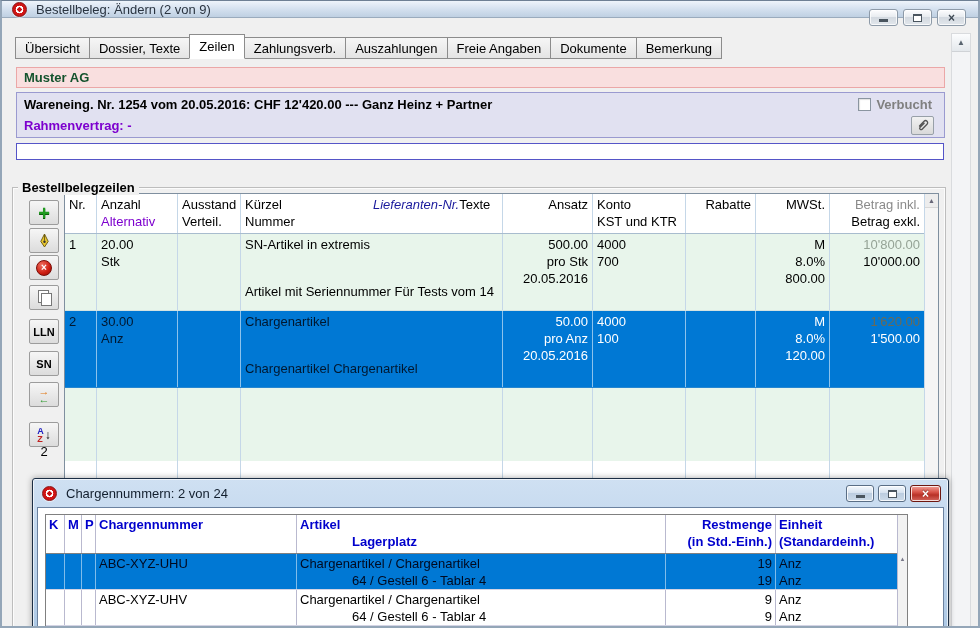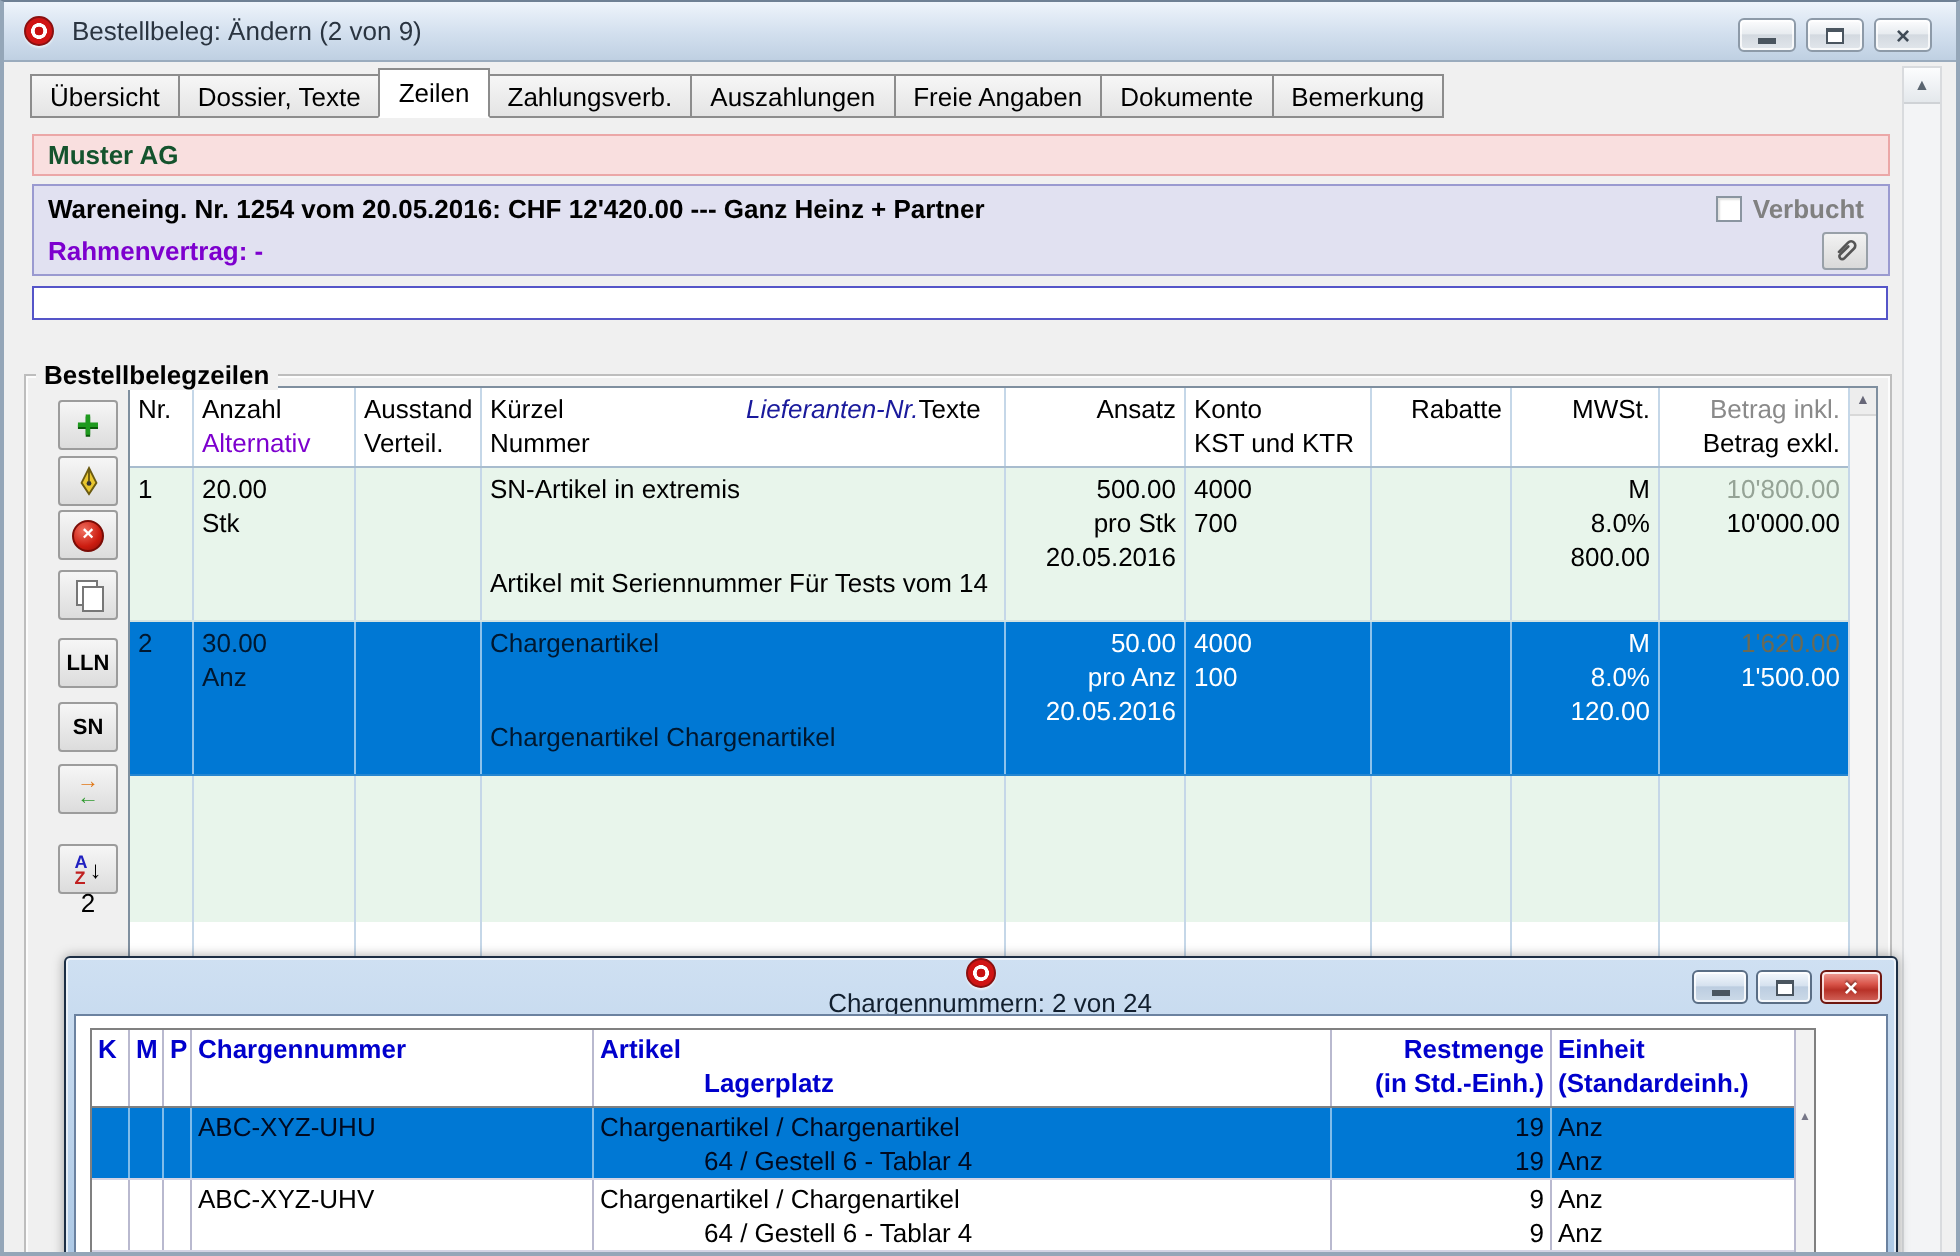--- a/index.html
+++ b/index.html
@@ -6,21 +6,21 @@
   html,body { background:#555; }
   body { font-family:"Liberation Sans", "DejaVu Sans", sans-serif; }
   #screen {
     position:relative; width:980px; height:628px; margin:0 auto;
     background:#f0f0f0; overflow:hidden;
     border:2px solid #94a6b8; border-top:1px solid #6e8094;
     font-size:13px; color:#000;
   }
   
   .titlebar {
-    position:absolute; left:0; top:0; width:100%; height:30px;
+    position:absolute; left:0; top:0; width:100%; height:17px;
     background:linear-gradient(#eef4fb, #d2dfee 55%, #bfd0e2);
     border-bottom:1px solid #9aabbd;
     display:flex; align-items:center; padding:0 10px;
   }
   .donut {
     width:15px; height:15px; border-radius:50%; flex:0 0 auto;
     background:radial-gradient(circle at 50% 50%, #c81010 0 23%, #ffffff 25% 42%, #d01414 44% 100%);
     border:1px solid #8a1010; box-shadow:0 1px 1px rgba(255,255,255,.6);
   }
   .titletext { margin-left:9px; color:#2a3440; }
@@ -144,21 +144,21 @@
     background:#f5f5f5; border-left:1px solid #c5d7e8;
   }
   .tscroll .up { height:14px; background:#ededed; border-bottom:1px solid #d8d8d8; text-align:center; font-size:7px; line-height:13px; color:#667; }
   
   .child {
     position:absolute; left:30px; top:477px; width:917px; height:170px;
     border:1px solid #1c2e44; border-radius:3px;
     background:linear-gradient(#cfe0f2,#a9c6e4);
     box-shadow:inset 0 0 0 1px rgba(255,255,255,.65), 0 0 6px rgba(0,0,0,.35);
   }
-  .ctitle { position:relative; height:28px; display:flex; align-items:center; padding:0 9px;flex-direction:column; }
+  .ctitle { position:relative; height:28px; display:flex; align-items:center; padding:0 9px; }
   .ctitle .titletext { color:#121f2e; }
   .cbtns { position:absolute; right:7px; top:6px; display:flex; gap:4px; }
   .cbtn {
     width:28px; height:17px; border:1px solid #5a6e85; border-radius:3px;
     background:linear-gradient(#f5f9fd,#d6e2ef 45%, #bccde0 50%, #cddbe9);
     box-shadow:inset 0 0 0 1px rgba(255,255,255,.8);
     display:flex; align-items:center; justify-content:center; color:#34404c; cursor:default;
   }
   .cbtn.close {
     width:31px; border:1px solid #6e1710; color:#fff; font-weight:bold; font-size:12px;

